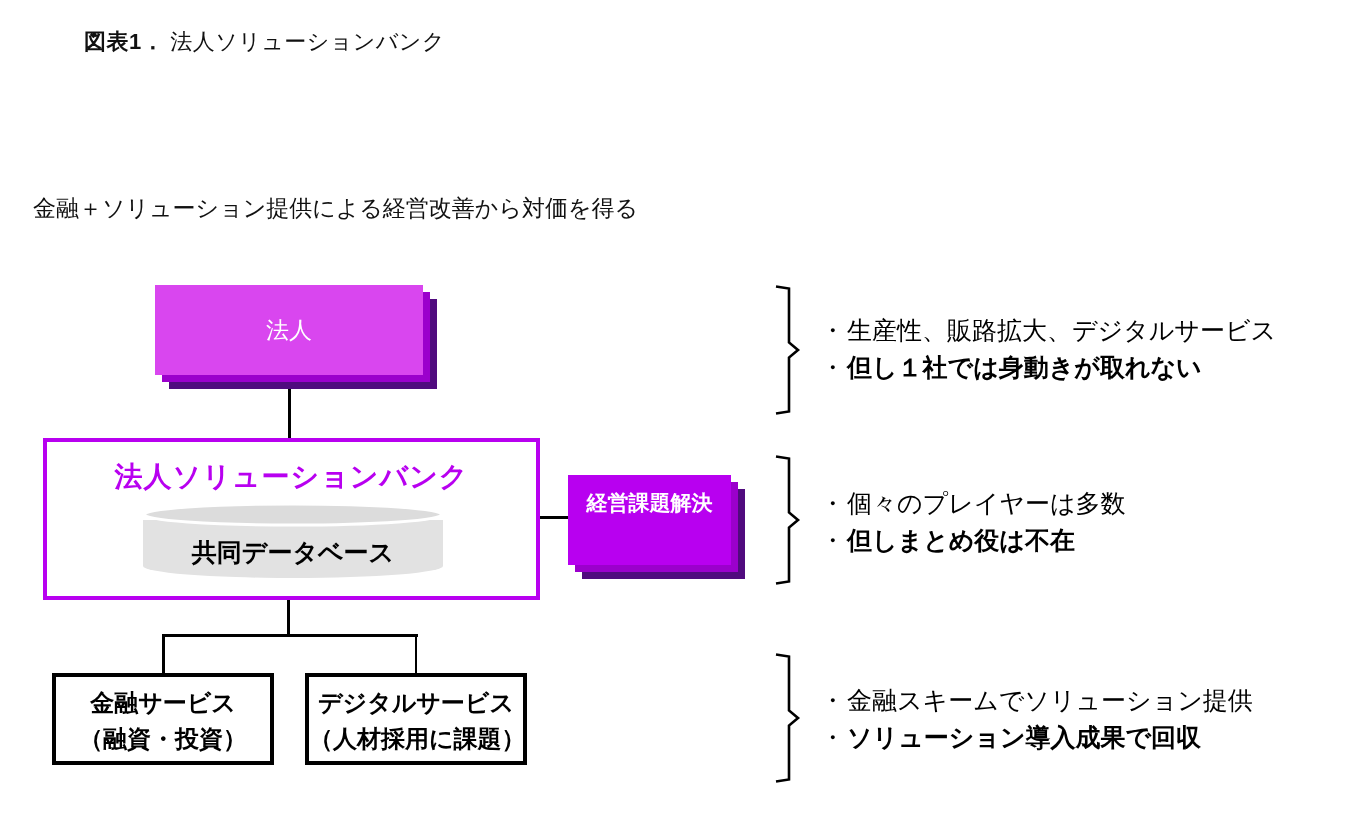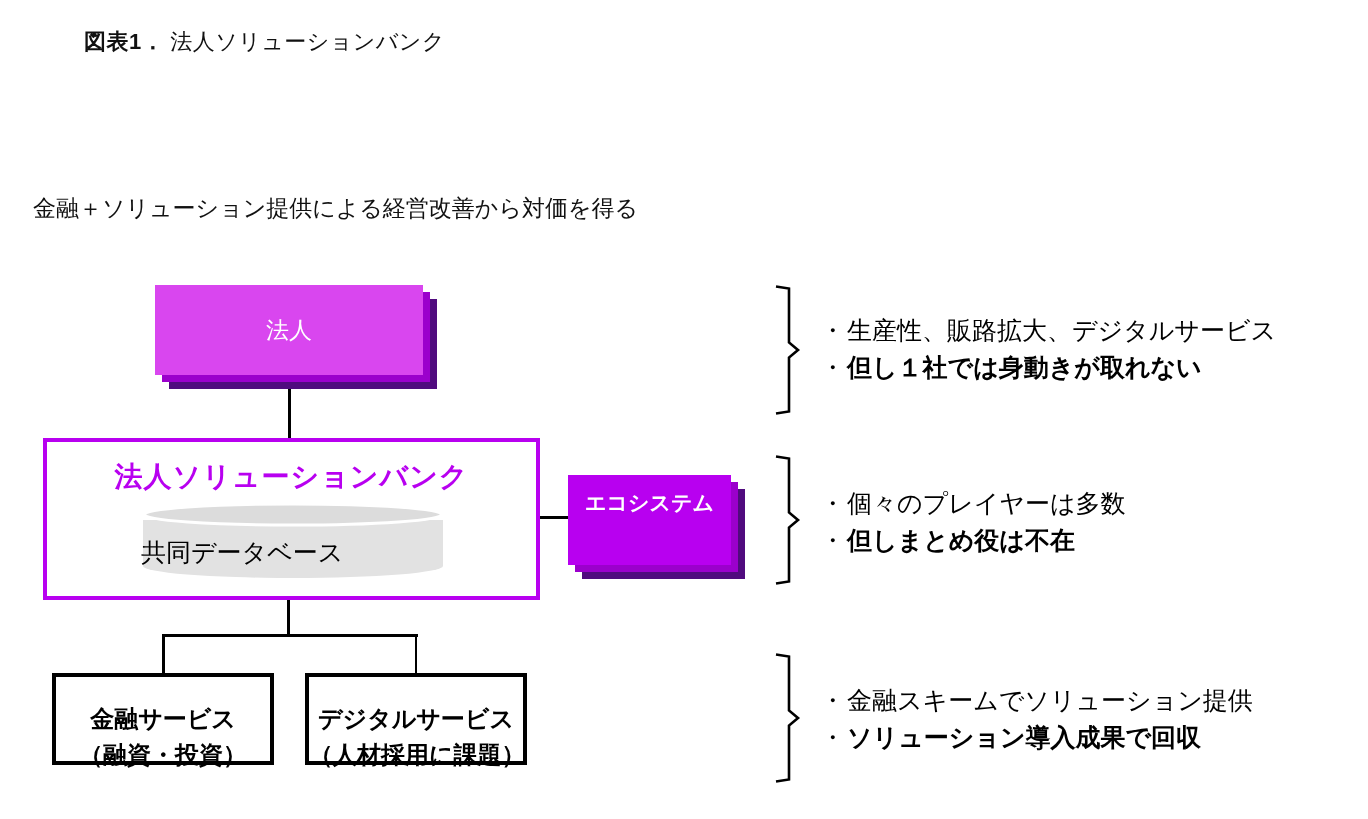--- a/index.html
+++ b/index.html
@@ -18,30 +18,30 @@
 
   .corp{left:155px;top:285px;width:268px;height:90px;background:#d946ef;
         box-shadow:7px 7px 0 #9b00cc,14px 14px 0 #500b7e;
         display:flex;align-items:center;justify-content:center;
         color:#fff;font-size:23px;}
 
   .bank{left:43px;top:438px;width:497px;height:162px;background:#fff;border:4px solid #b800f0;}
   .bank-title{margin-top:16px;text-align:center;font-size:28px;font-weight:bold;color:#b800f0;letter-spacing:1px;white-space:nowrap;}
   .cylinder{position:absolute;left:94px;top:60px;width:304px;height:84px;}
   .cylinder svg{position:absolute;left:0;top:0;}
-  .db-label{position:absolute;left:0;top:34px;width:100%;text-align:left;font-size:25px;font-weight:normal;color:#000;white-space:nowrap;}
+  .db-label{position:absolute;left:0;top:34px;width:100%;text-align:center;font-size:25px;font-weight:bold;color:#000;white-space:nowrap;}
 
   .eco{left:568px;top:475px;width:163px;height:90px;background:#b800f0;
        box-shadow:7px 7px 0 #9b00cc,14px 14px 0 #500b7e;
        color:#fff;font-weight:bold;font-size:21px;text-align:center;
        padding-top:9px;line-height:37px;}
 
   .svc{width:222px;height:92px;border:4px solid #000;background:#fff;
        font-weight:bold;font-size:24px;text-align:center;line-height:36px;
-       padding-top:24px;color:#000;white-space:nowrap;}
+       padding-top:8px;color:#000;white-space:nowrap;}
   .svc.finance{left:52px;top:673px;}
   .svc.digital{left:305px;top:673px;}
 
   .brace{position:absolute;width:30px;height:132px;}
   .brace path{fill:none;stroke:#000;stroke-width:2.6;stroke-linejoin:miter;}
 
   .bullets{position:absolute;left:820px;font-size:25px;line-height:37px;color:#000;}
   .b-line{display:flex;white-space:nowrap;}
   .b-line.bold{font-weight:bold;}
   .b-dot{width:27px;flex:none;font-weight:normal;}
@@ -73,21 +73,21 @@
     <div class="cylinder">
       <svg width="304" height="84" viewBox="0 0 304 84">
         <path d="M2,18 H302 V64 A150,12 0 0 1 2,64 Z" fill="#e2e2e2"></path>
         <ellipse cx="152" cy="12.5" rx="149" ry="10.5" fill="#dcdcdc" stroke="#ffffff" stroke-width="3"></ellipse>
       </svg>
       <div class="db-label">共同データベース</div>
     </div>
   </div>
 
   <div class="box eco">
-    <div>エコシステム</div>
+    <div>経営課題解決</div>
   </div>
 
   <div class="box svc finance">
     <div>金融サービス</div>
     <div>（融資・投資）</div>
   </div>
   <div class="box svc digital">
     <div>デジタルサービス</div>
     <div>（人材採用に課題）</div>
   </div>

